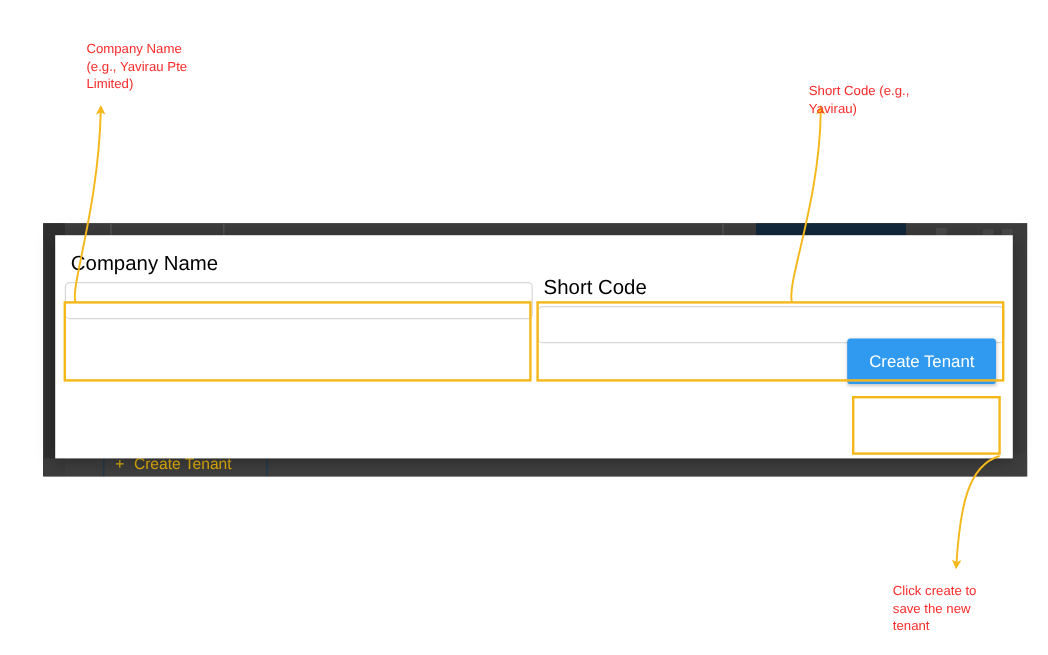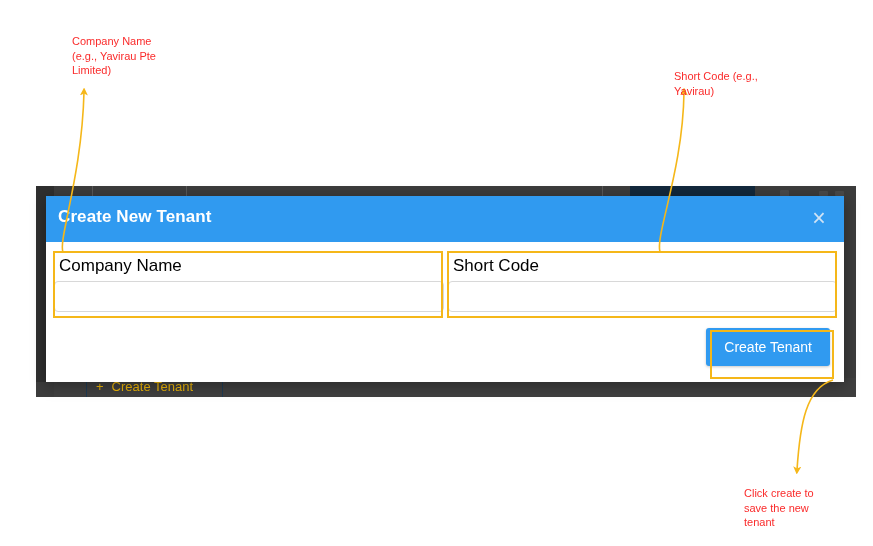--- a/index.html
+++ b/index.html
@@ -131,21 +131,21 @@
     position: relative;
     padding: 0;
     height: 140px;
   }
   .field-group {
     position: absolute;
     top: 14px;
     height: 56px;
   }
   .field-group.left  { left: 8px;   width: 390px; }
-  .field-group.right { left: 402px; width: 389px; }
+  .field-group.right { left: 402px; width: 389px; margin-top: 20px; }
   .field-label {
     font-size: 17px;
     color: #000000;
     margin: 0 0 5px 5px;
     display: block;
   }
   .field-input {
     display: block;
     box-sizing: border-box;
     width: 100%;
@@ -217,24 +217,20 @@
   <div class="bg-panel"></div>
   <div class="bg-cell-border" style="left:50px;"></div>
   <div class="bg-cell-border" style="left:186px;"></div>
   <div class="bg-create-tenant">
     <span class="plus">+</span><span>Create Tenant</span>
   </div>
 </div>
 
 <div id="modal">
 
-  <div id="modal-header">
-    <div id="modal-title">Create New Tenant</div>
-    <div id="modal-close">×</div>
-  </div>
 
   <div id="modal-body">
 
     <div class="field-group left">
       <label class="field-label">Company Name</label>
       <input class="field-input" type="text" placeholder="" style="">
     </div>
 
     <div class="field-group right">
       <label class="field-label">Short Code</label>

